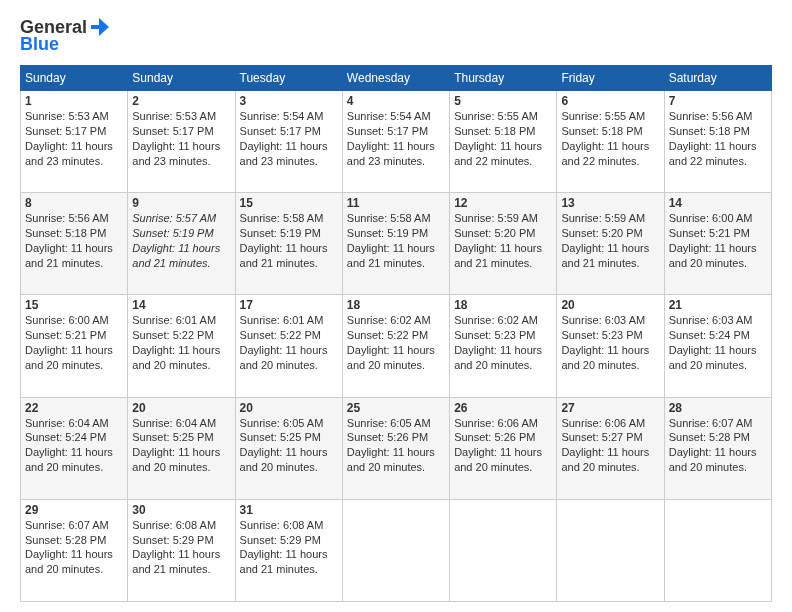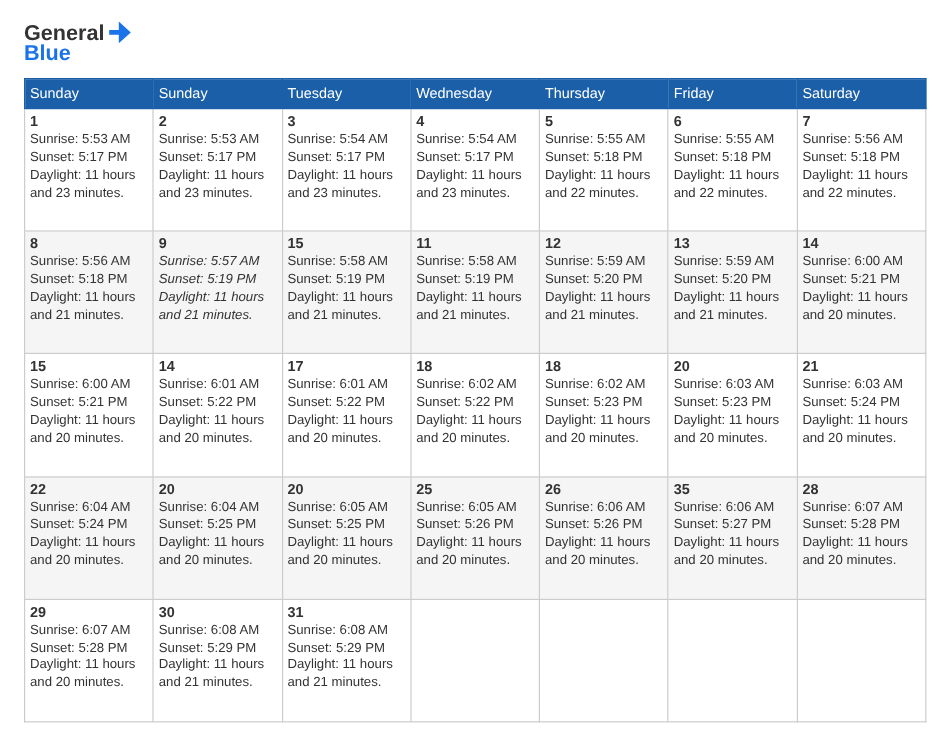--- a/index.html
+++ b/index.html
@@ -301,21 +301,21 @@
 and 20 minutes.</div>
           </td>
           <td>
             <span class="day-num">26</span>
             <div class="day-info" style="white-space: pre-line;">Sunrise: 6:06 AM
 Sunset: 5:26 PM
 Daylight: 11 hours
 and 20 minutes.</div>
           </td>
           <td>
-            <span class="day-num">35</span>
+            <span class="day-num">27</span>
             <div class="day-info" style="white-space: pre-line;">Sunrise: 6:06 AM
 Sunset: 5:27 PM
 Daylight: 11 hours
 and 20 minutes.</div>
           </td>
           <td>
             <span class="day-num">28</span>
             <div class="day-info" style="white-space: pre-line;">Sunrise: 6:07 AM
 Sunset: 5:28 PM
 Daylight: 11 hours

